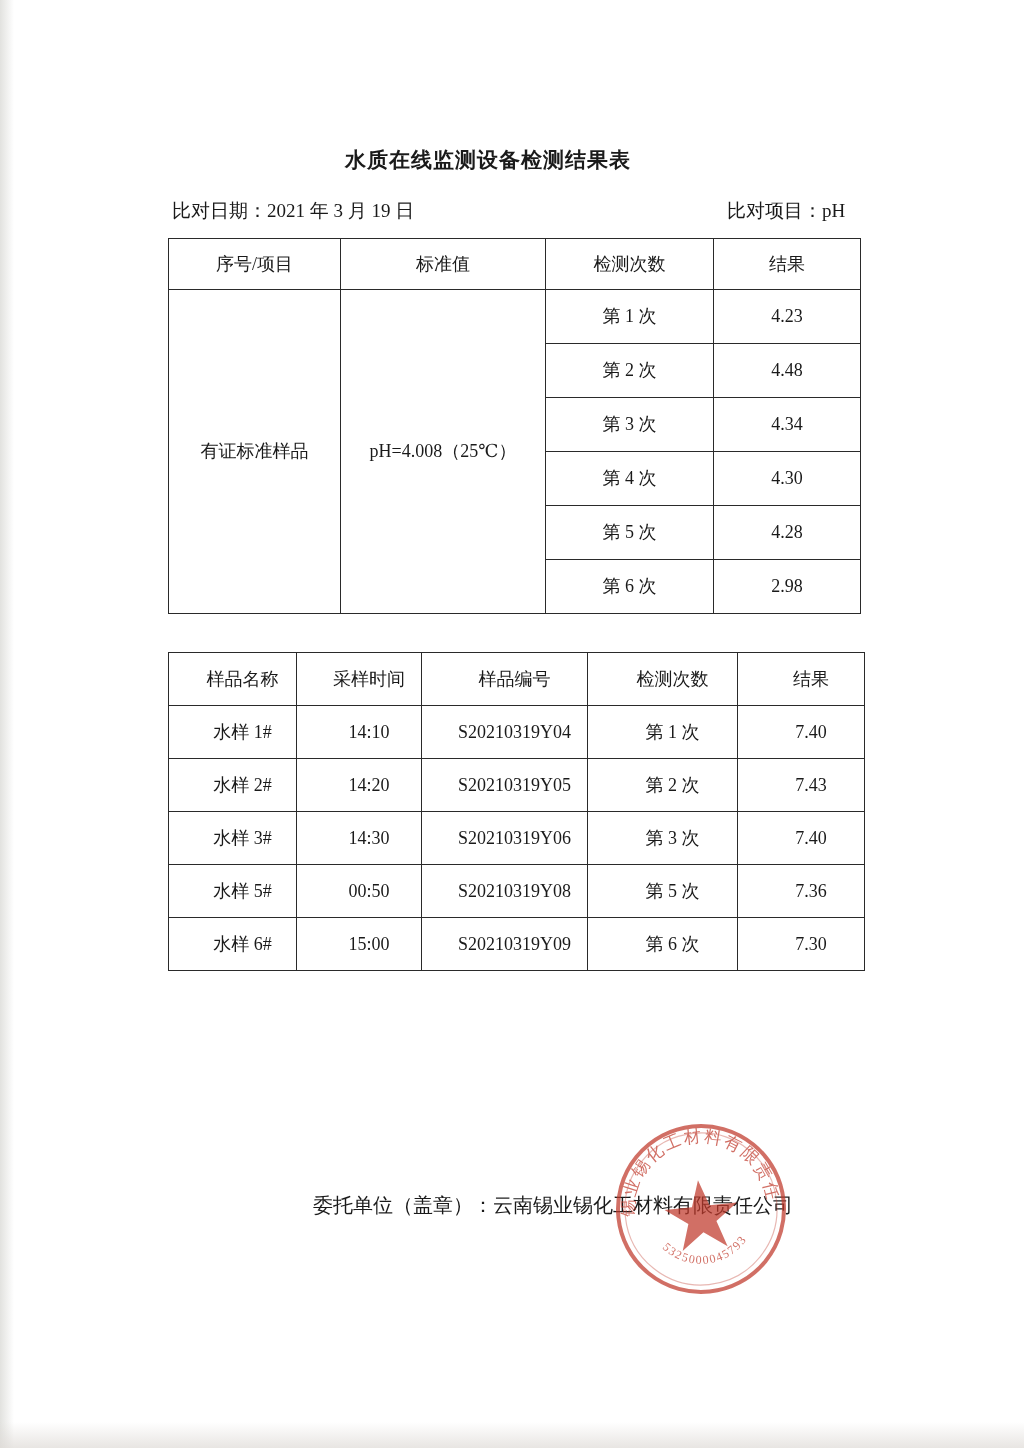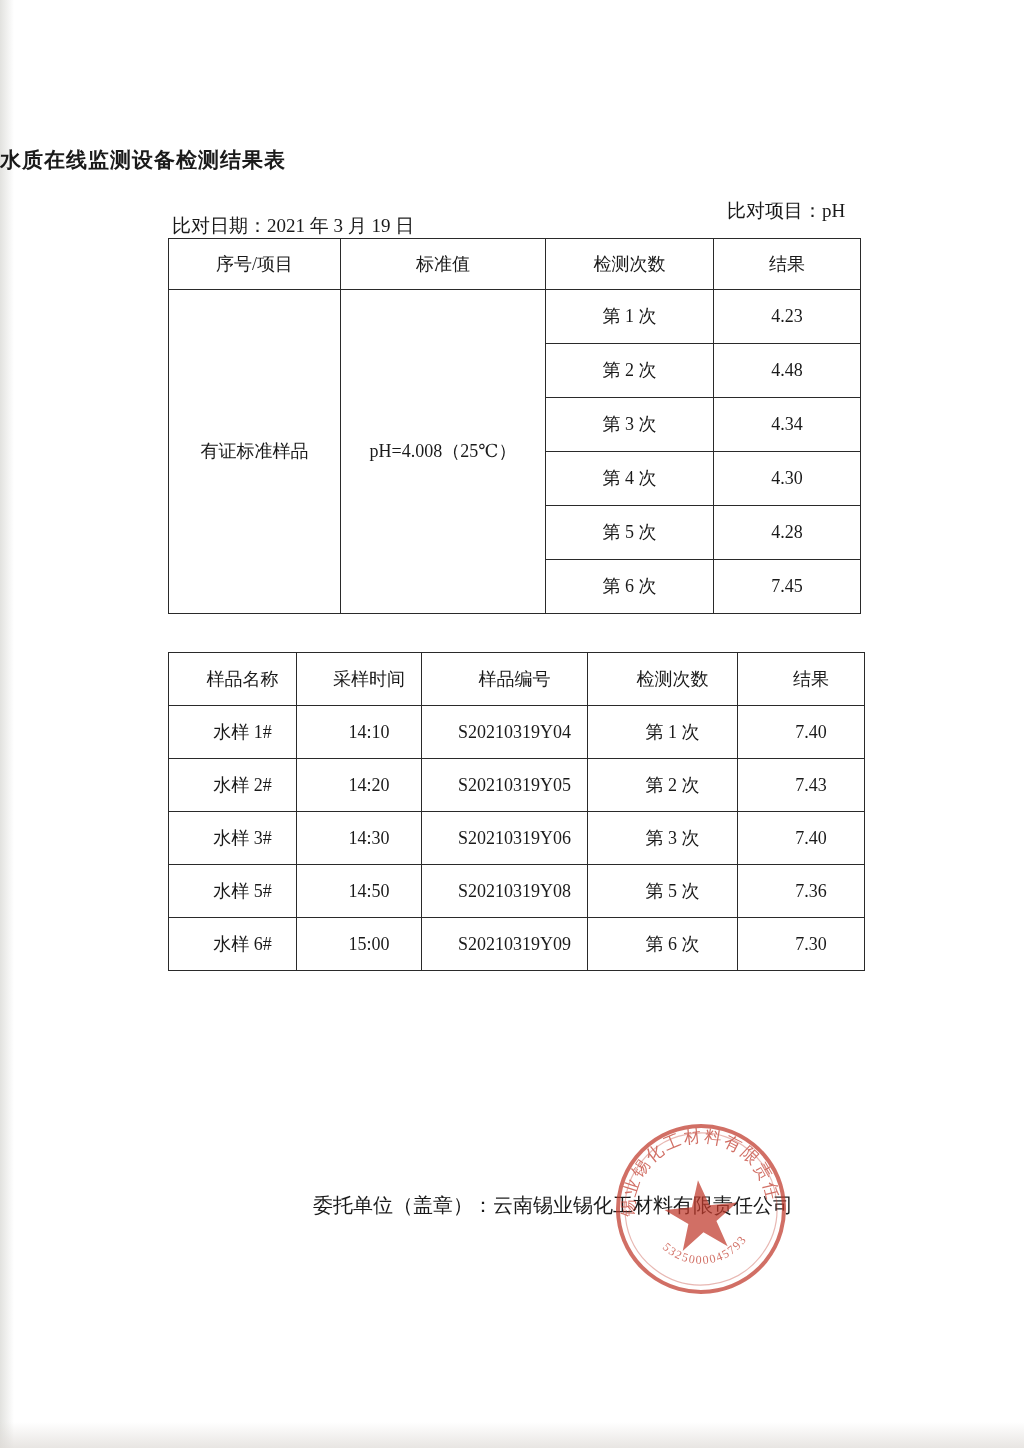--- a/index.html
+++ b/index.html
@@ -36,36 +36,36 @@
     width: 1024px; height: 26px;
     background: linear-gradient(to top, #dedad6, rgba(255,255,255,0));
     opacity: .7;
     pointer-events: none;
   }
   .doc-title {
     position: absolute;
     top: 146px;
     left: 0;
     width: 976px;
-    text-align: left;
+    text-align: center;
     font-size: 21px;
     font-weight: bold;
     letter-spacing: 1px;
   }
   .meta-row {
     position: absolute;
     top: 198px;
     left: 172px;
     width: 700px;
     font-size: 19px;
   }
   .meta-left {
     position: absolute;
     left: 0;
-    top: 15px;
+    top: 0;
     white-space: nowrap;
   }
   .meta-right {
     position: absolute;
     left: 555px;
     top: 0;
     white-space: nowrap;
   }
   table.doc-table {
     border-collapse: collapse;
@@ -176,21 +176,21 @@
       <tr>
         <td>第 4 次</td>
         <td>4.30</td>
       </tr>
       <tr>
         <td>第 5 次</td>
         <td>4.28</td>
       </tr>
       <tr>
         <td>第 6 次</td>
-        <td>7.45</td>
+        <td>2.98</td>
       </tr>
     </tbody>
   </table>
 
   <table class="doc-table" id="table-samples">
     <colgroup>
       <col class="s-col-a">
         <col class="s-col-b">
         <col class="s-col-c">
         <col class="s-col-d">
@@ -220,21 +220,21 @@
       </tr>
       <tr>
         <td>水样 3#</td>
         <td>14:30</td>
         <td>S20210319Y06</td>
         <td>第 3 次</td>
         <td>7.40</td>
       </tr>
       <tr>
         <td>水样 5#</td>
-        <td>14:50</td>
+        <td>00:50</td>
         <td>S20210319Y08</td>
         <td>第 5 次</td>
         <td>7.36</td>
       </tr>
       <tr>
         <td>水样 6#</td>
         <td>15:00</td>
         <td>S20210319Y09</td>
         <td>第 6 次</td>
         <td>7.30</td>

